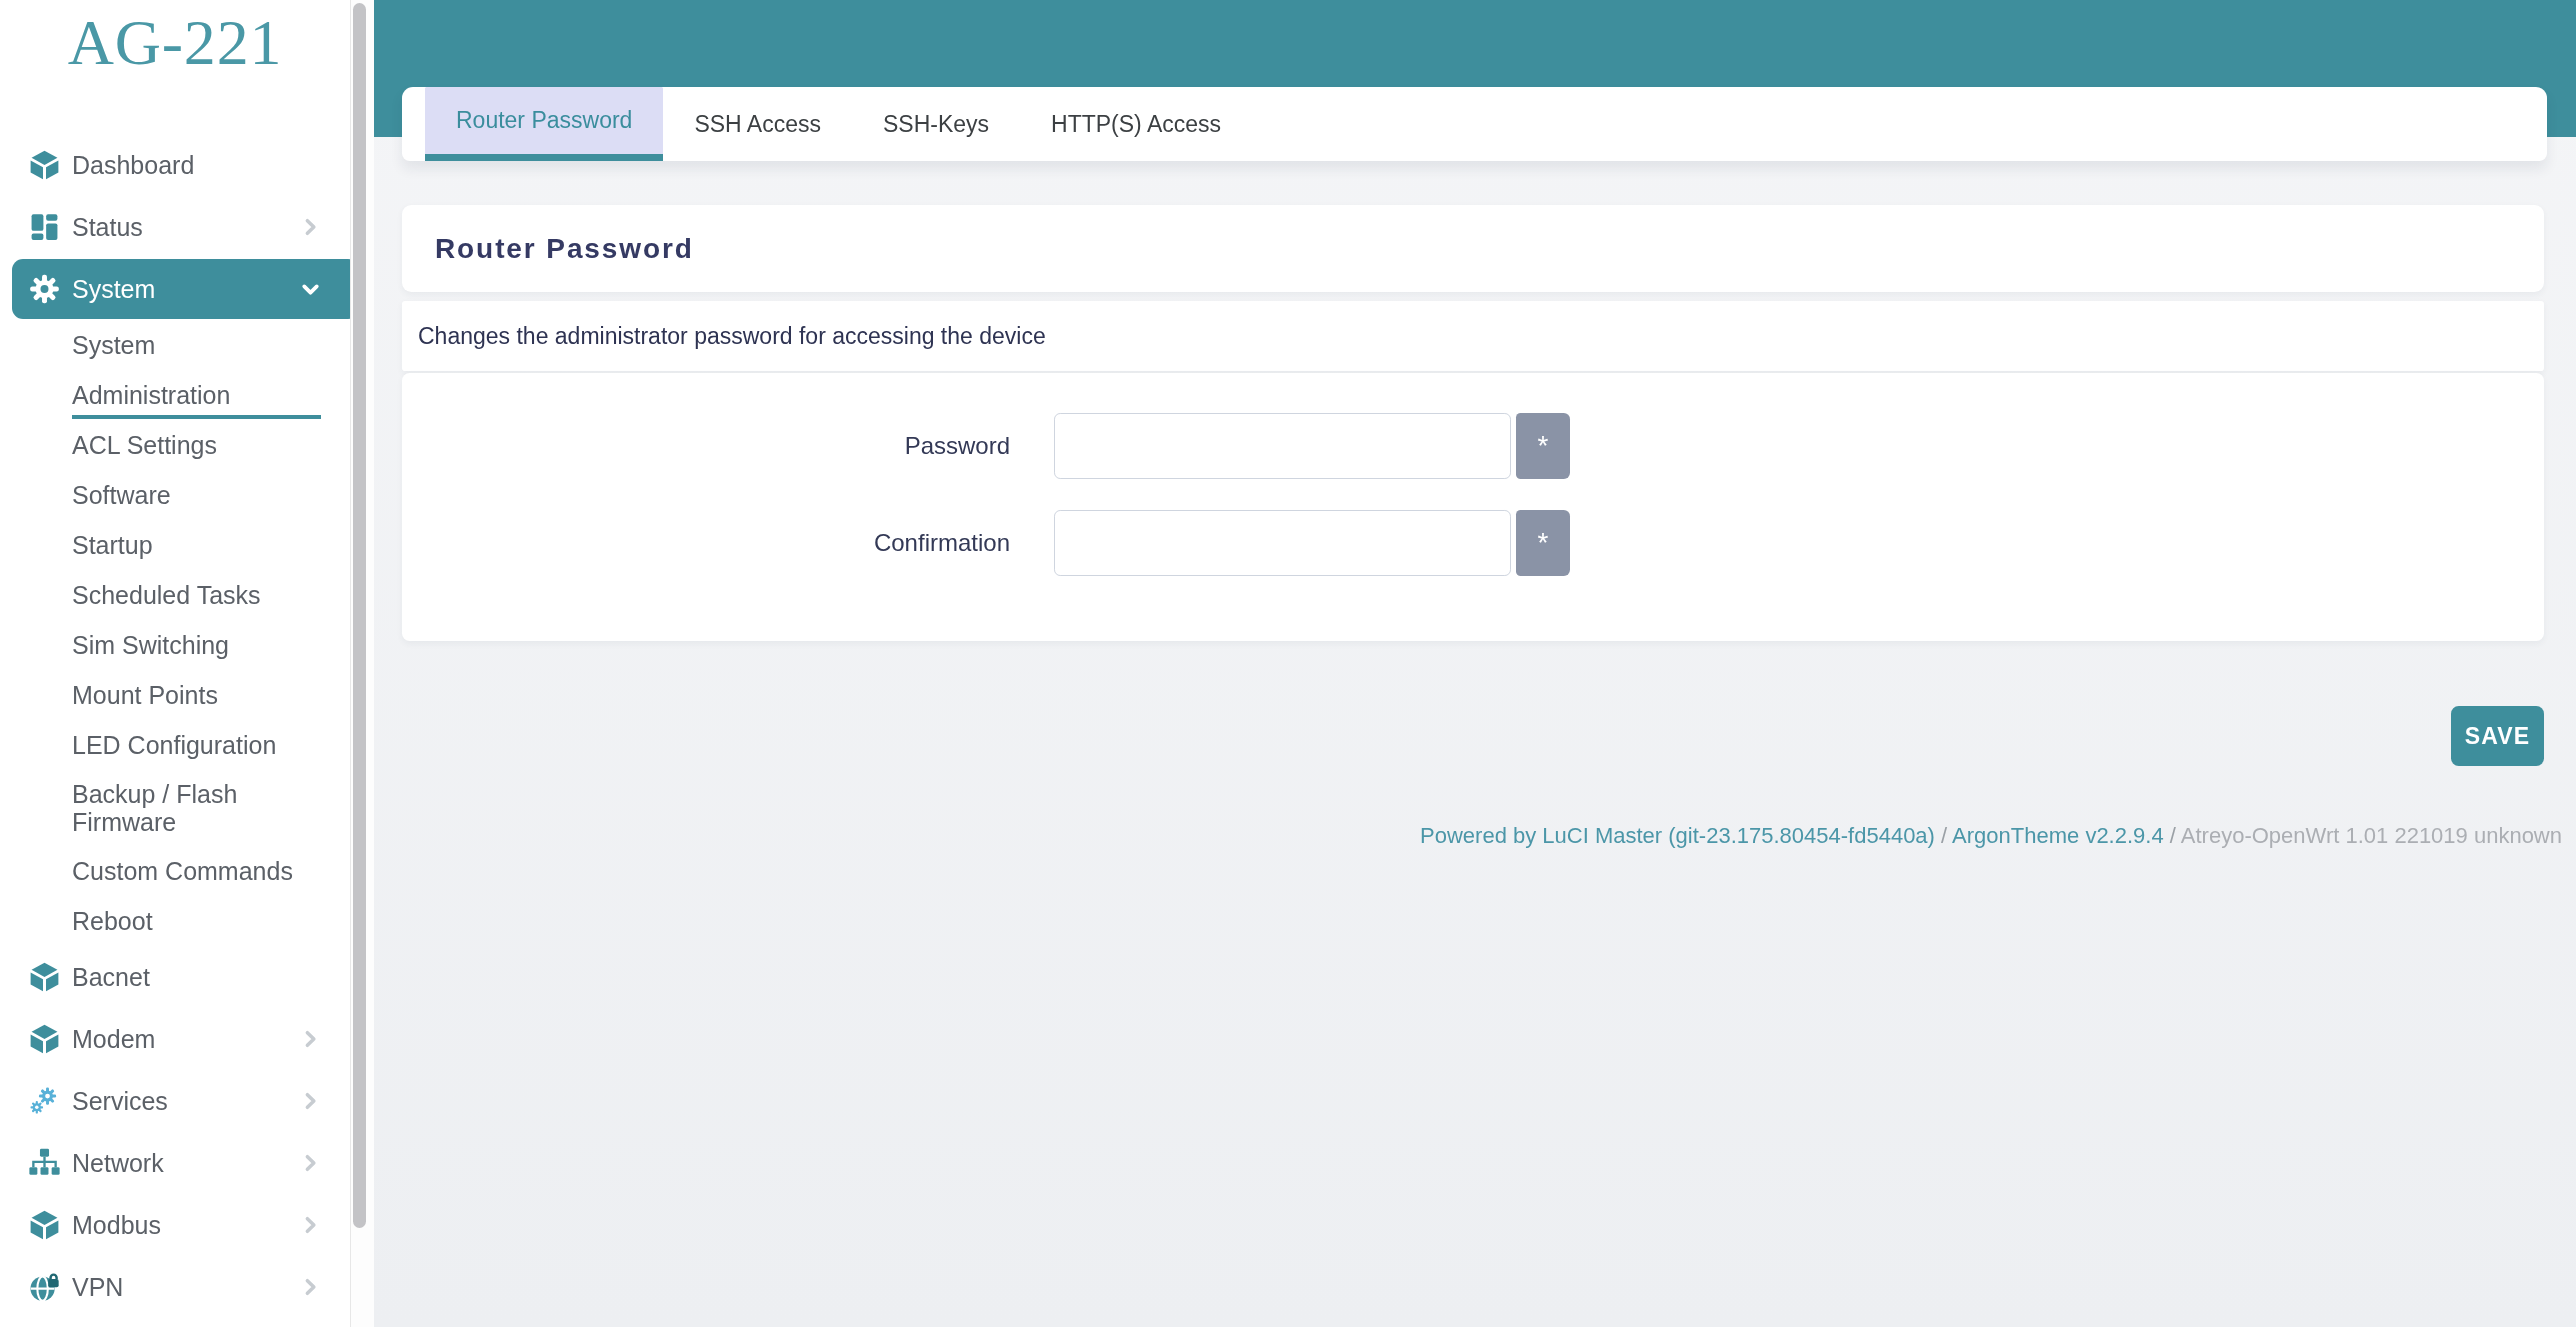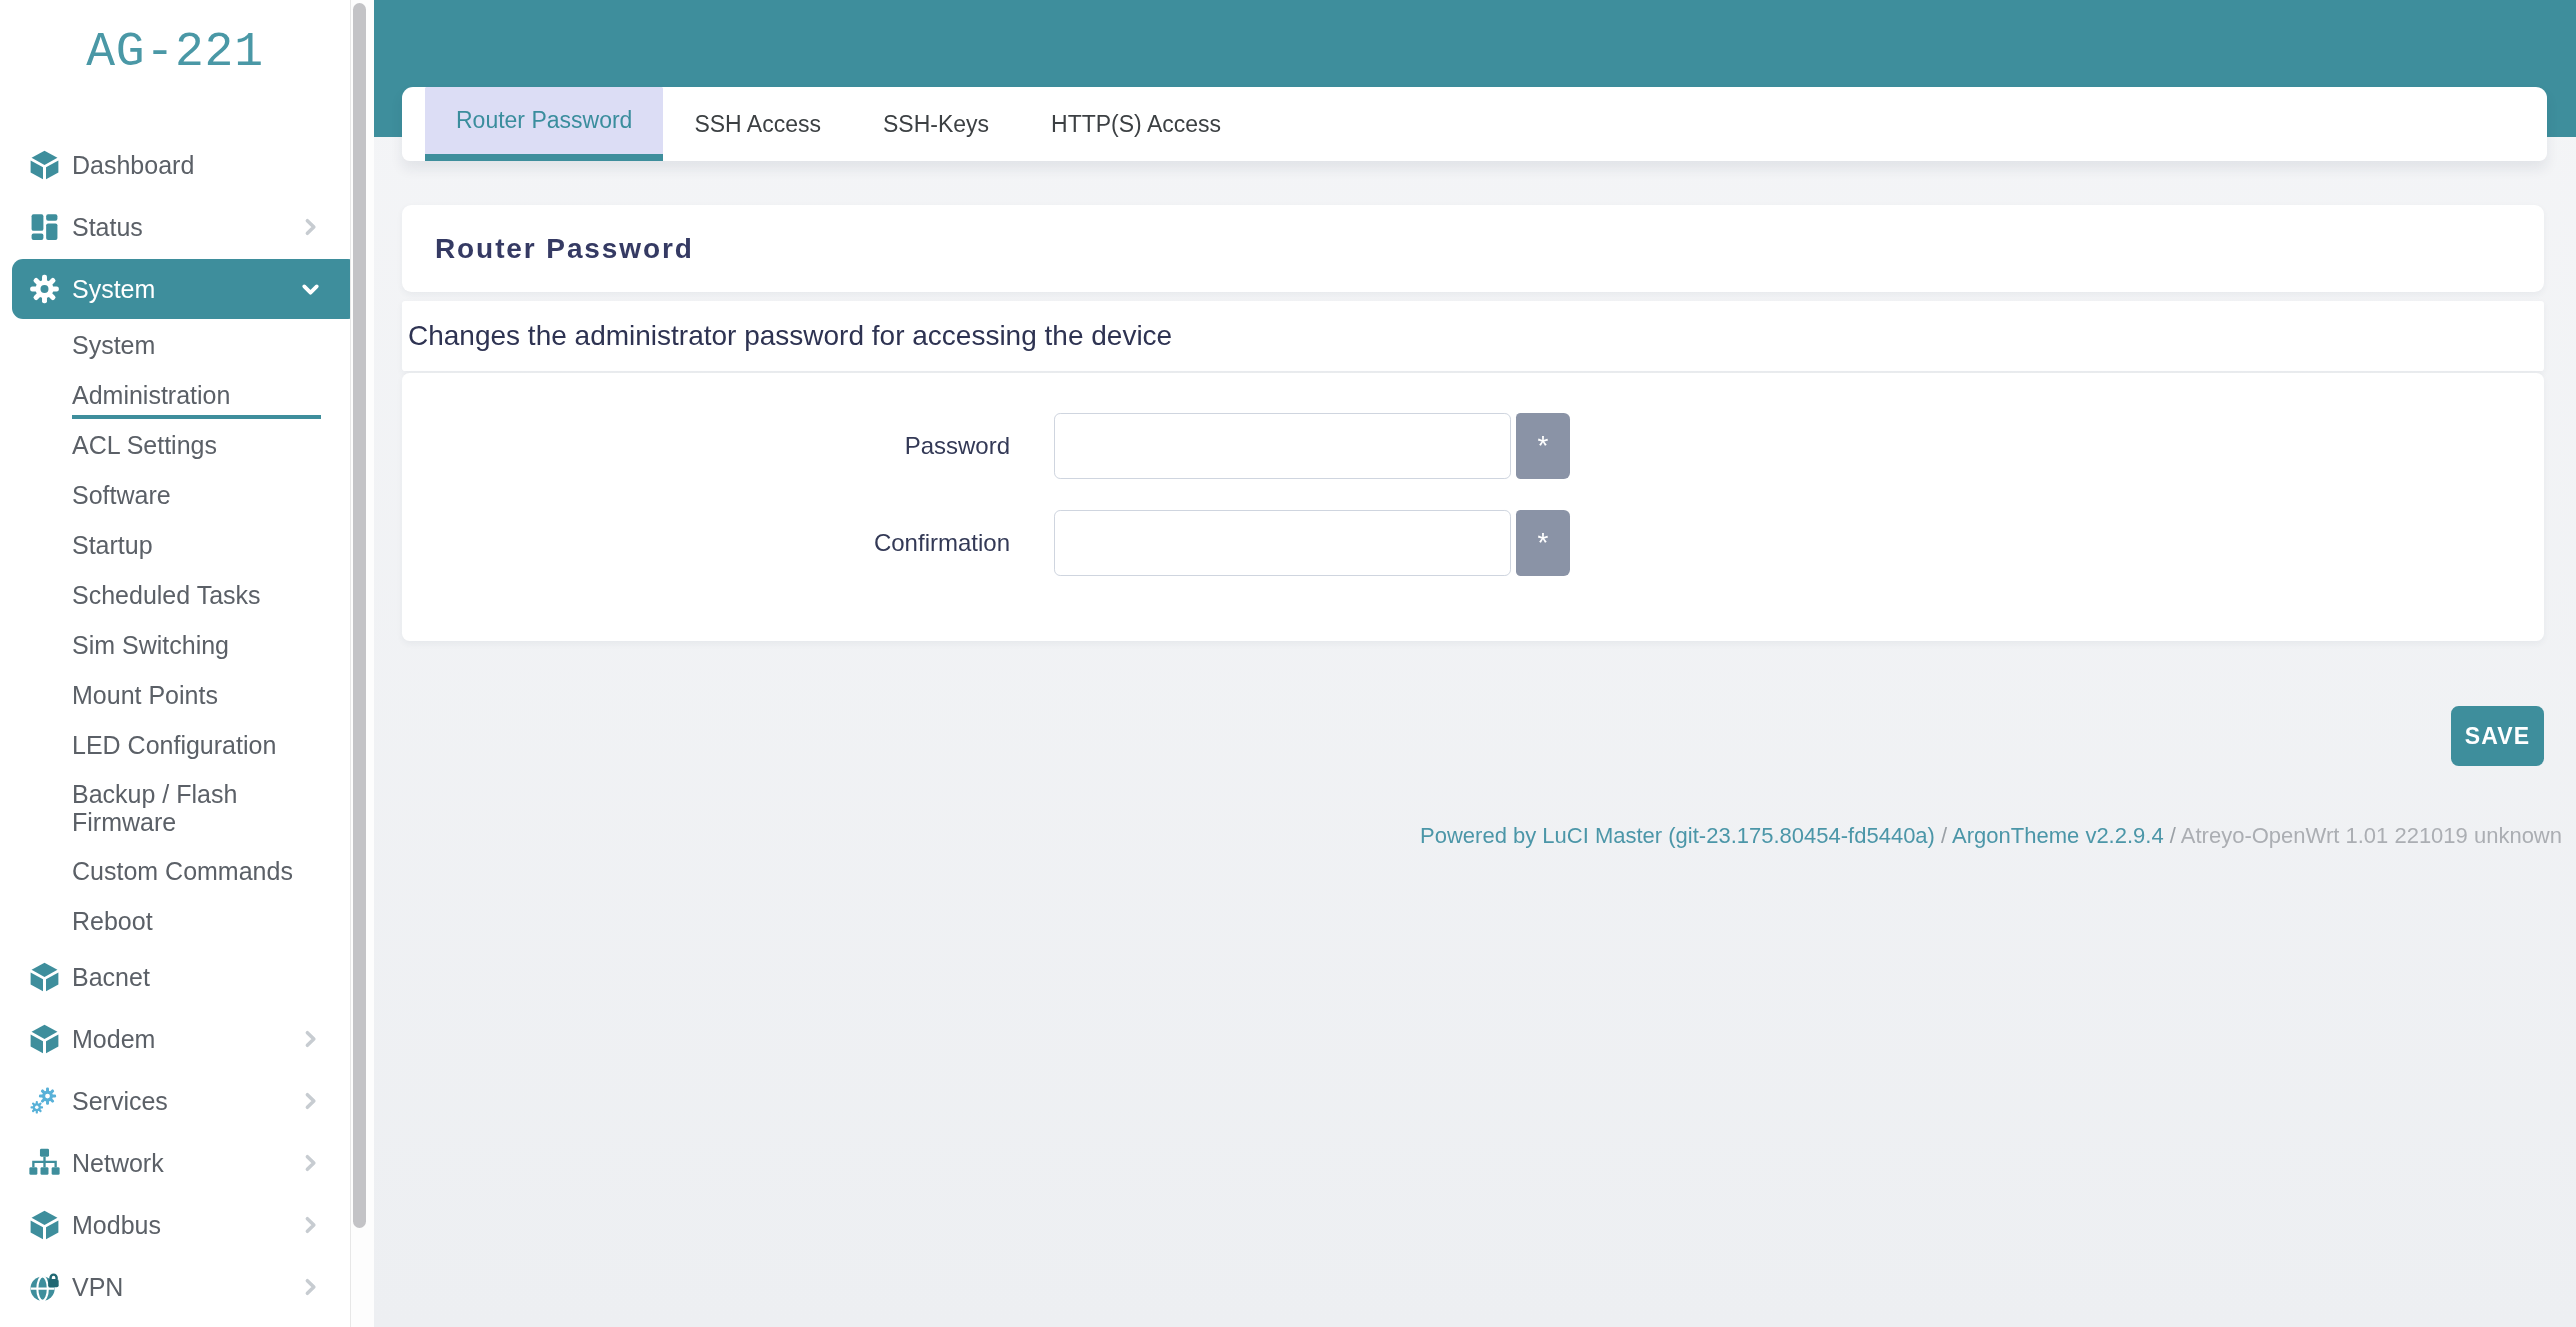--- a/index.html
+++ b/index.html
@@ -9,23 +9,23 @@
     background:#eef0f3;
   }
   #app{position:relative;width:2576px;height:1327px;}
 
   
   .sidebar{
     position:absolute;left:0;top:0;bottom:0;width:350px;
     background:#ffffff;z-index:5;border-right:0.8px solid #ececec;
   }
   .logo{
-    position:absolute;top:15px;left:0;width:350px;height:74px;
+    position:absolute;top:6px;left:0;width:350px;height:74px;
     display:flex;align-items:center;justify-content:center;
-    font-family:Liberation Mono, monospace;font-size:48px;color:#4a98a6;letter-spacing:0.8px;
+    font-family:Liberation Serif, serif;font-size:64px;color:#4a98a6;letter-spacing:0.8px;
   }
   .menu{position:absolute;top:134px;left:0;right:0;}
   .mrow{position:relative;width:350px;cursor:pointer;padding-left:24px;}
   .mrow.top{height:62px;}
   .mrow.sub{height:50px;}
   .mrow.sub.twoline{height:76px;}
   .mrow.top.active::before{
     content:"";position:absolute;left:11.6px;right:14.7px;top:0.8px;bottom:0.8px;
     background:#3e8e9c;border-radius:11px;
   }
@@ -82,22 +82,22 @@
     position:absolute;left:29px;width:2142px;background:#ffffff;
     box-shadow:0 2.3px 6.2px rgba(40,50,80,.05);
   }
   .card.title-card{top:205px;height:87px;border-radius:9.3px;}
   .page-title{
     position:absolute;left:33px;top:0;height:87px;display:flex;align-items:center;
     font-size:28px;font-weight:bold;letter-spacing:1.9px;color:#353a63;
   }
   .card.desc-band{top:301px;height:70px;border-radius:3.1px;}
   .page-desc{
-    position:absolute;left:6px;top:0;height:70px;display:flex;align-items:center;
-    font-size:28px;color:#2e3352;
+    position:absolute;left:16px;top:0;height:70px;display:flex;align-items:center;
+    font-size:23px;color:#2e3352;
   }
   .card.form-card{top:373px;height:268px;border-radius:7.7px;}
 
   .form-row{position:absolute;left:0;width:100%;height:66px;margin-left:27px;}
   .form-row.r0{top:40px;}
   .form-row.r1{top:137px;}
   .f-label{
     position:absolute;left:31px;width:550px;height:66px;
     display:flex;align-items:center;justify-content:flex-end;
     font-size:24px;color:#333956;

